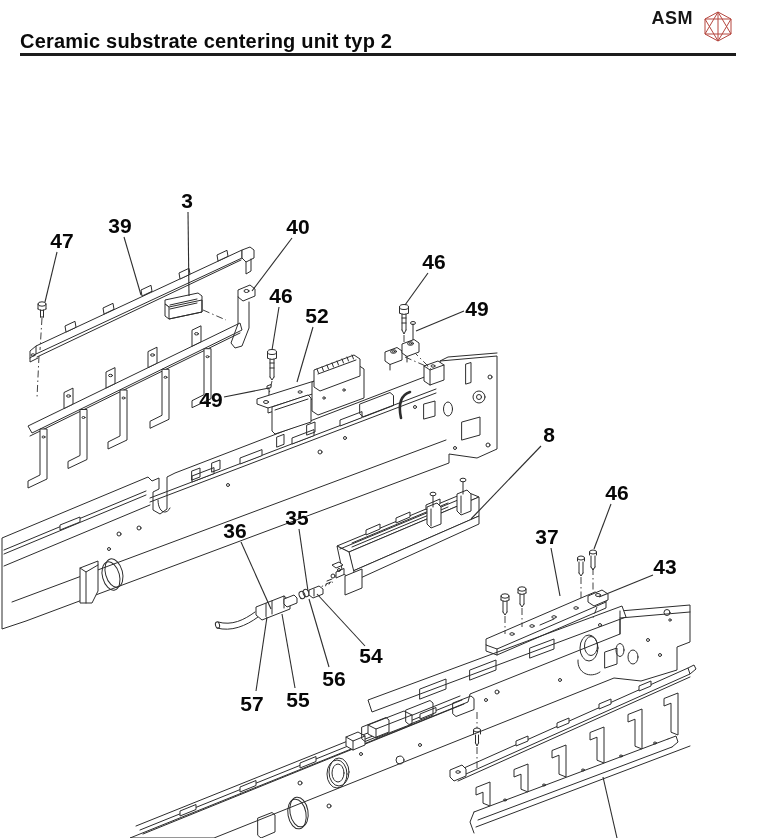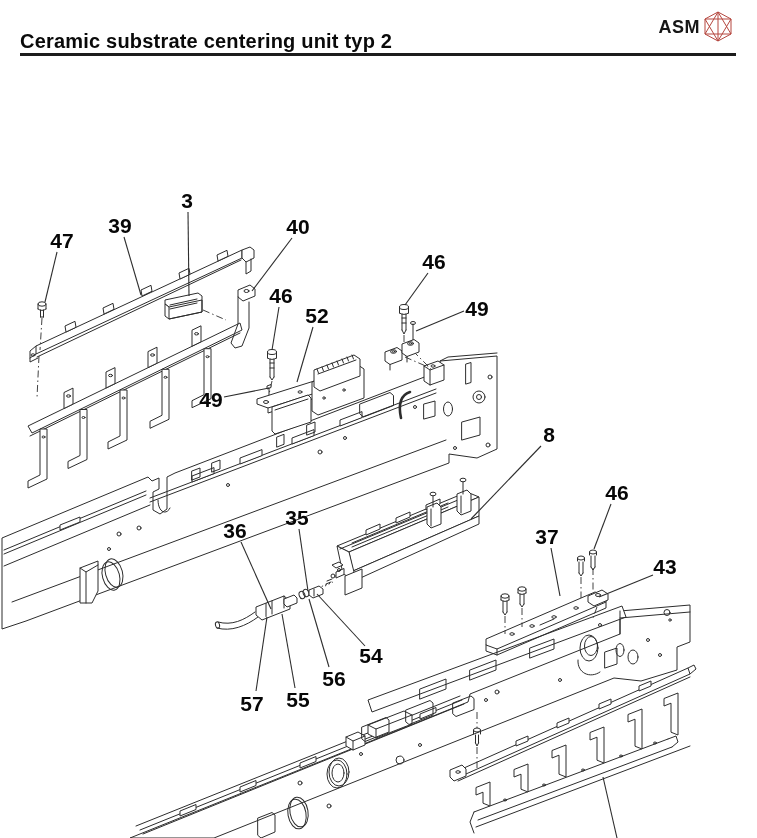--- a/index.html
+++ b/index.html
@@ -1,21 +1,21 @@
 <!DOCTYPE html>
 <html><head>
 <meta charset="utf-8">
 <style>
   html,body{margin:0;padding:0;background:#ffffff;}
   .page{position:relative;width:757px;height:838px;background:#fff;overflow:hidden;
         font-family:"Liberation Sans",sans-serif;}
   .title{position:absolute;left:20px;top:30px;margin:0;font-size:20px;font-weight:bold;
          letter-spacing:.2px;color:#0a0a0a;white-space:nowrap;}
   .rule{position:absolute;left:20px;top:53px;width:716px;height:3px;background:#1c1c1c;}
-  .brand{position:absolute;top:8px;right:21px;display:flex;align-items:center;}
+  .brand{position:absolute;top:8px;right:21px;display:flex;align-items:flex-start;gap:7px;}
   .brand-text{font-size:18px;font-weight:bold;letter-spacing:.5px;color:#161616;}
   .art{position:absolute;left:0;top:0;}
   .ln{fill:none;stroke:#2d2d2d;stroke-width:1;stroke-linejoin:round;stroke-linecap:round;}
   .fw{fill:#ffffff;stroke:#2d2d2d;stroke-width:1;stroke-linejoin:round;}
   .dd{fill:none;stroke:#2d2d2d;stroke-width:.9;stroke-dasharray:7 3 1.5 3;}
   .dots{fill:none;stroke:#2d2d2d;stroke-width:.9;stroke-dasharray:1.5 2.5;}
   .thick{fill:none;stroke:#2d2d2d;stroke-width:2.6;stroke-linecap:round;}
   .leader{stroke:#2d2d2d;stroke-width:1.1;}
   .part-label{font-family:"Liberation Sans",sans-serif;font-size:21px;font-weight:bold;
               fill:#070707;text-anchor:middle;dominant-baseline:central;}

